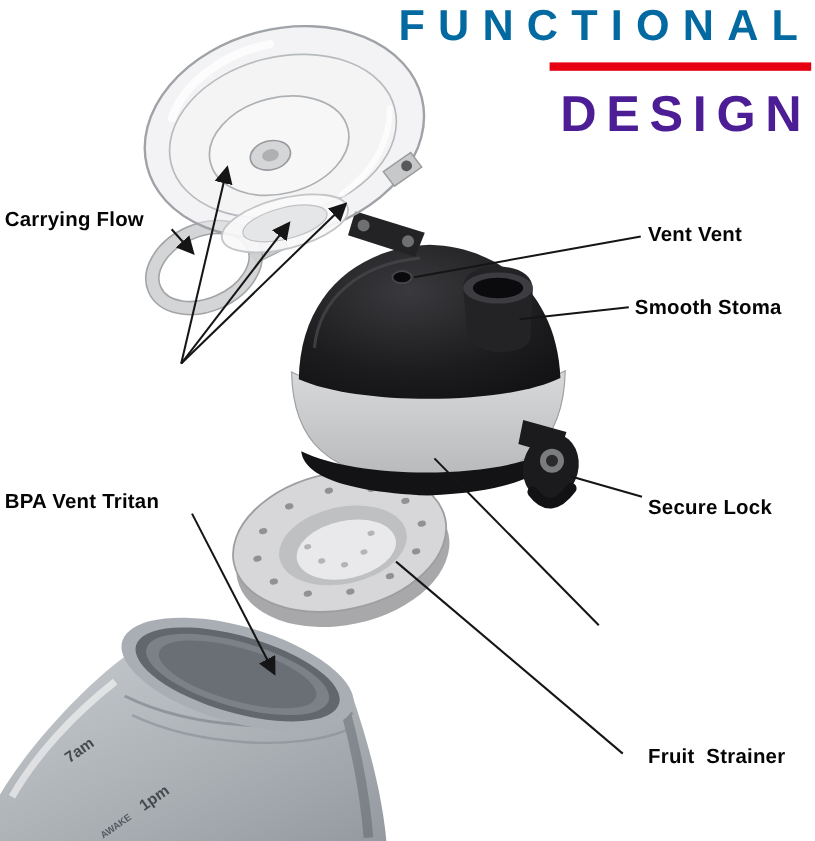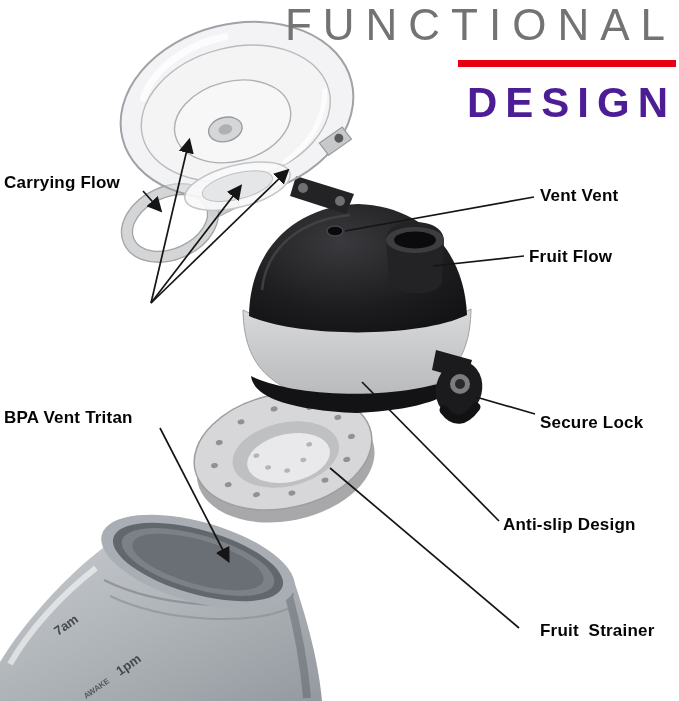--- a/index.html
+++ b/index.html
@@ -2,21 +2,21 @@
 <html><head>
 <meta charset="utf-8">
 <style>
   html,body{margin:0;padding:0;background:#fff;}
   .stage{
     position:relative;width:679px;height:701px;background:#ffffff;overflow:hidden;
     font-family:"Liberation Sans",sans-serif;
   }
   .art{position:absolute;left:0;top:0;width:679px;height:701px;}
   .title-block{position:absolute;top:2px;right:3px;text-align:right;}
-  .t1{font-size:44px;font-weight:400;color:#737373;letter-spacing:11px;line-height:1.05;white-space:nowrap;}
+  .t1{font-size:36px;font-weight:700;color:#0369a1;letter-spacing:11px;line-height:1.05;white-space:nowrap;}
   .bar{height:7px;width:218px;background:#e60012;margin:12px 0 15px auto;}
   .t2{font-size:42px;font-weight:700;color:#4c1d95;letter-spacing:8px;line-height:1;white-space:nowrap;}
   .callout{
     position:absolute;font-size:17px;font-weight:700;color:#050505;
     white-space:pre;letter-spacing:0.2px;line-height:22px;
   }
   .co-carrying-loop{left:4px;top:172px;}
   .co-sealing-ring{left:3px;top:312px;}
   .co-bpa{left:4px;top:407px;}
   .co-vent{left:540px;top:185px;}
@@ -162,18 +162,17 @@
 
   <div class="title-block">
     <div class="t1">FUNCTIONAL</div>
     <div class="bar"></div>
     <div class="t2">DESIGN</div>
   </div>
 
   <div class="callout co-carrying-loop">Carrying Flow</div>
   <div class="callout co-bpa">BPA Vent Tritan</div>
   <div class="callout co-vent">Vent Vent</div>
-  <div class="callout co-smooth">Fruit Flow</div>
+  <div class="callout co-smooth">Smooth Stoma</div>
   <div class="callout co-secure">Secure Lock</div>
-  <div class="callout co-antislip">Anti-slip Design</div>
   <div class="callout co-fruit">Fruit  Strainer</div>
 
 </div>
 
 </body></html>

